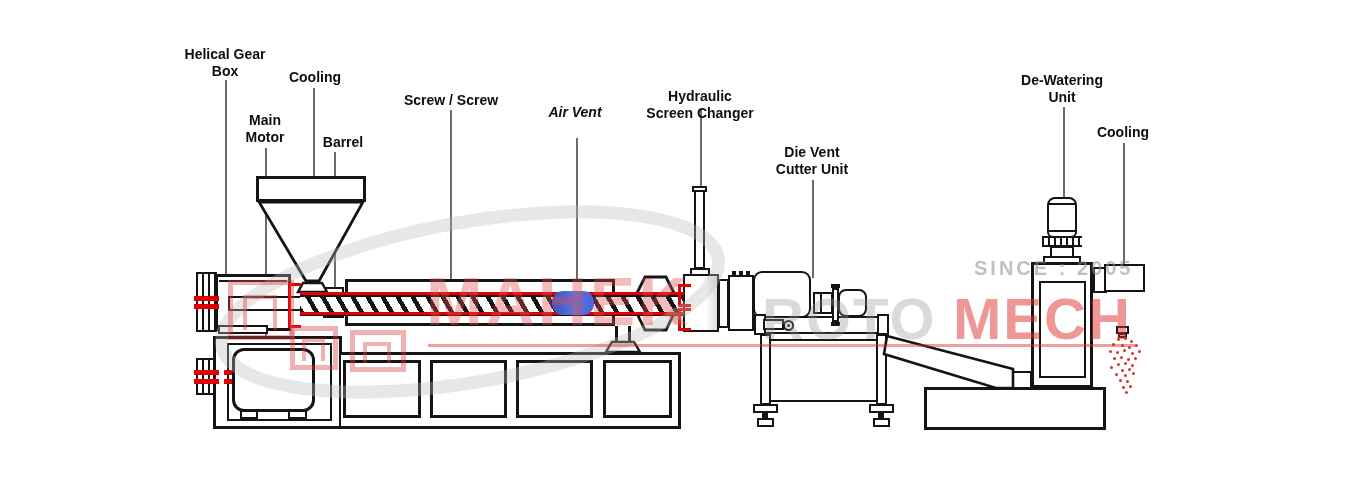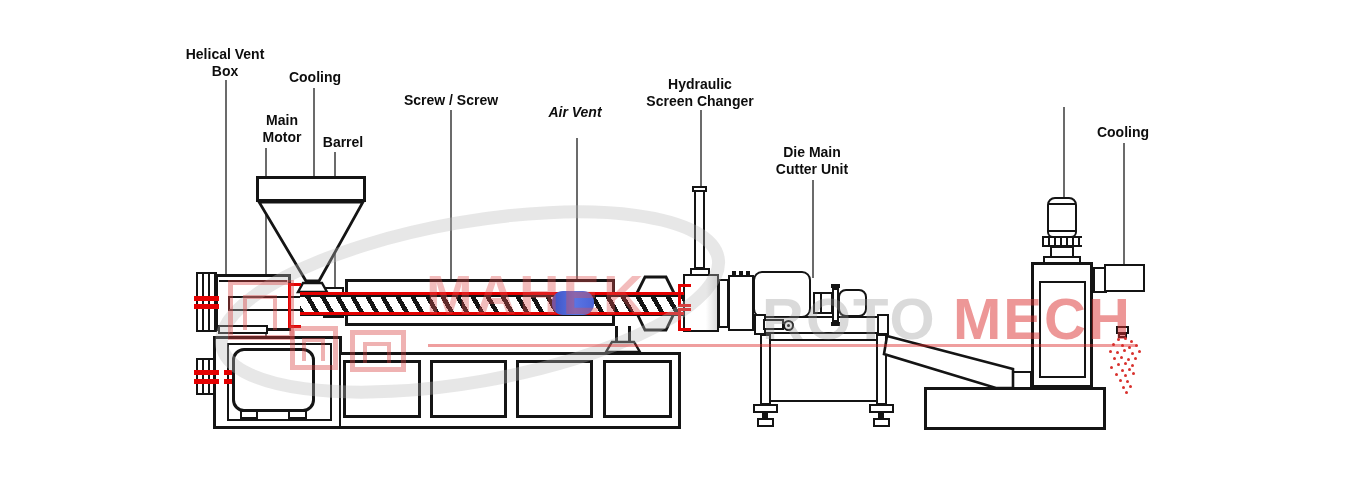--- a/index.html
+++ b/index.html
@@ -167,43 +167,46 @@
   </svg>
   <div class="tile" style="left:228px;top:280px;width:56px;height:50px;">
     <div class="tileIn" style="left:10px;top:10px;width:26px;height:31px;"></div>
   </div>
   <div class="tile" style="left:290px;top:326px;width:38px;height:34px;">
     <div class="tileIn" style="left:7px;top:7px;width:15px;height:19px;"></div>
   </div>
   <div class="tile" style="left:350px;top:330px;width:46px;height:32px;">
     <div class="tileIn" style="left:8px;top:7px;width:20px;height:17px;"></div>
   </div>
-  <div class="wm" style="left:426px;top:262px;font-size:56px;letter-spacing:3px;color:rgba(224,78,78,0.38);">MAHEK</div>
+  <div class="wm" style="left:426px;top:262px;font-size:68px;letter-spacing:3px;color:rgba(224,78,78,0.38);">MAHEK</div>
   <div class="wm" style="left:762px;top:285px;font-size:58px;letter-spacing:2px;color:rgba(150,150,150,0.35);">ROTO</div>
   <div class="wm" style="left:953px;top:285px;font-size:58px;letter-spacing:2px;color:rgba(219,48,48,0.5);">MECH</div>
+  <div class="wm" style="left:974px;top:257px;font-size:20px;letter-spacing:3px;color:rgba(140,140,140,0.55);">SINCE : 2005</div>
   <div class="abs" style="left:428px;top:344px;width:708px;height:2.5px;background:rgba(220,40,40,0.45);z-index:20;"></div>
 
   <div class="leader" style="left:225px;top:80px;height:238px;"></div>
   <div class="leader" style="left:313px;top:88px;height:148px;"></div>
   <div class="leader" style="left:265px;top:148px;height:227px;"></div>
   <div class="leader" style="left:334px;top:152px;height:148px;"></div>
   <div class="leader" style="left:450px;top:110px;height:172px;"></div>
   <div class="leader" style="left:576px;top:138px;height:156px;"></div>
   <div class="leader" style="left:700px;top:110px;height:80px;"></div>
   <div class="leader" style="left:812px;top:180px;height:98px;"></div>
   <div class="leader" style="left:1063px;top:107px;height:203px;"></div>
   <div class="leader" style="left:1123px;top:143px;height:123px;"></div>
 
-  <div class="lbl" style="left:225px;top:46px;">Helical Vent
+  <div class="lbl" style="left:225px;top:46px;">Helical Gear
 Box</div>
   <div class="lbl" style="left:315px;top:69px;">Cooling</div>
-  <div class="lbl" style="left:265px;top:112px;margin-left:17px;">Main
+  <div class="lbl" style="left:265px;top:112px;">Main
 Motor</div>
   <div class="lbl" style="left:343px;top:134px;">Barrel</div>
   <div class="lbl" style="left:451px;top:92px;">Screw / Screw</div>
   <div class="lbl" style="left:575px;top:104px;font-style:italic;">Air Vent</div>
-  <div class="lbl" style="left:700px;top:76px;">Hydraulic
+  <div class="lbl" style="left:700px;top:88px;">Hydraulic
 Screen Changer</div>
-  <div class="lbl" style="left:812px;top:144px;">Die Main
+  <div class="lbl" style="left:812px;top:144px;">Die Vent
 Cutter Unit</div>
+  <div class="lbl" style="left:1062px;top:72px;">De-Watering
+Unit</div>
   <div class="lbl" style="left:1123px;top:124px;">Cooling</div>
 
 </div>
 
 </body></html>

